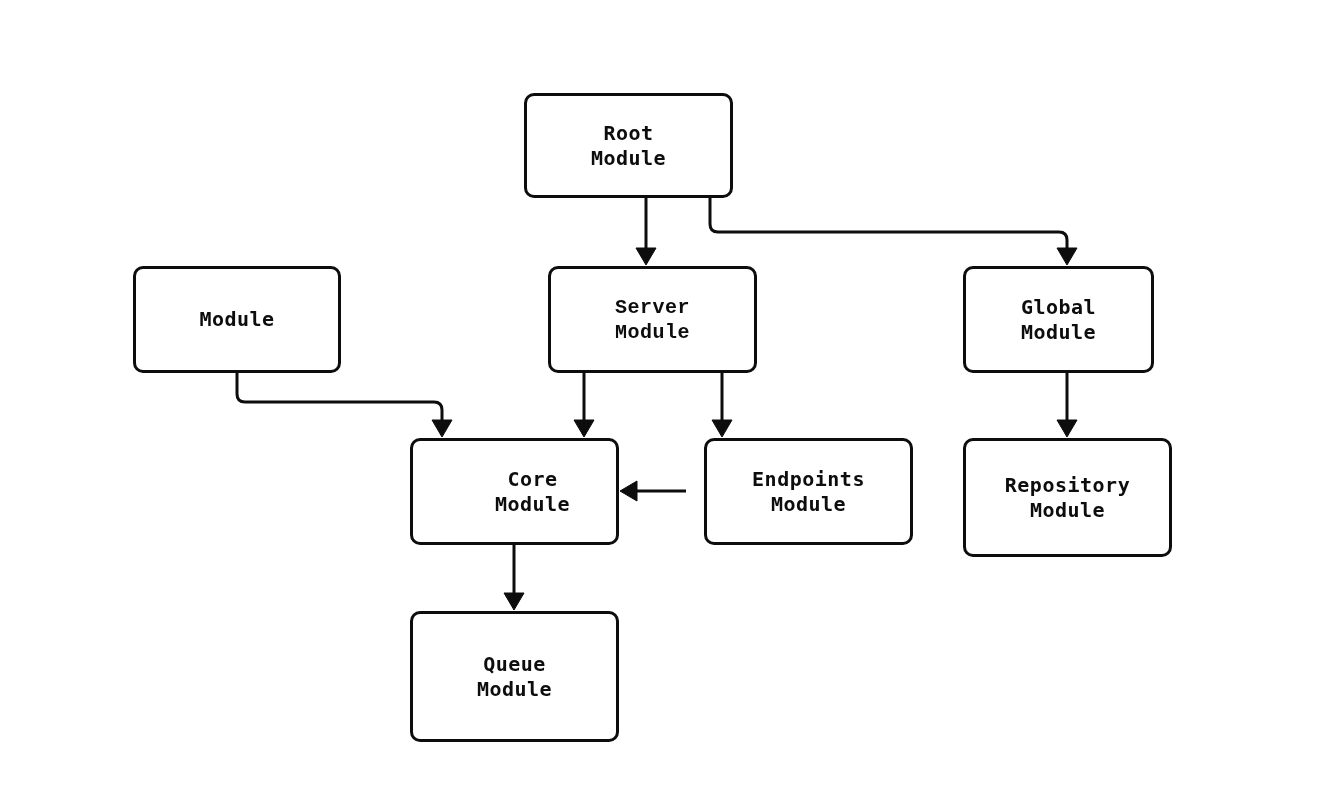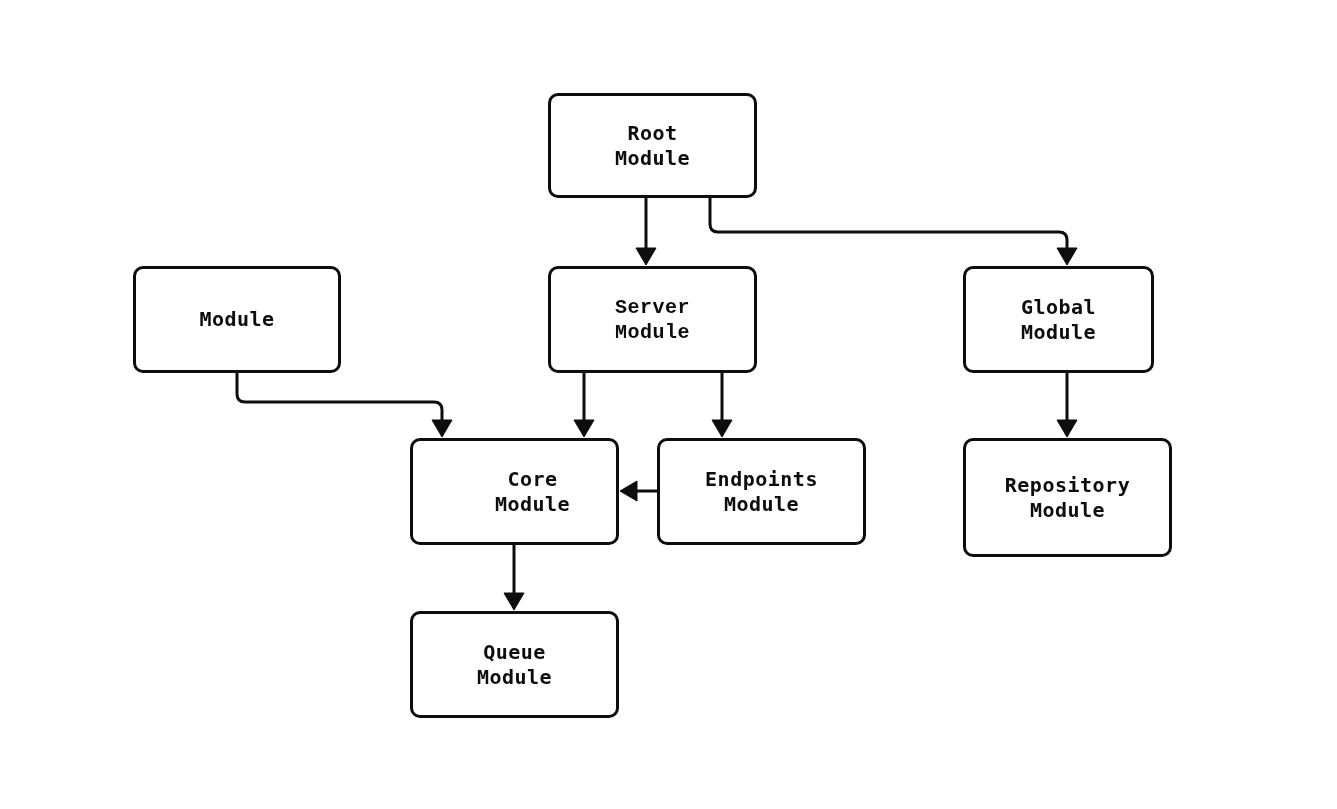--- a/index.html
+++ b/index.html
@@ -93,21 +93,21 @@
       <path class="edge" d="M514,545 L514,594"></path>
       <polygon class="arrowhead" points="514,610 504,593 524,593"></polygon>
     </g>
 
     <g>
       <path class="edge" d="M1067,373 L1067,421"></path>
       <polygon class="arrowhead" points="1067,437 1057,420 1077,420"></polygon>
     </g>
   </svg>
 
-  <div class="node" style="left:548px; top:93px;  width:209px; height:105px;text-align:center;">
+  <div class="node" style="left:524px; top:93px;  width:209px; height:105px;text-align:center;">
     <span>Root</span>
     <span>Module</span>
   </div>
 
   <div class="node" style="left:133px; top:266px; width:208px; height:107px;">
     <span>Module</span>
   </div>
 
   <div class="node" style="left:548px; top:266px; width:209px; height:107px;font-family:Liberation Mono, monospace;">
     <span>Server</span>
@@ -117,28 +117,28 @@
   <div class="node" style="left:963px; top:266px; width:191px; height:107px;">
     <span>Global</span>
     <span>Module</span>
   </div>
 
   <div class="node" style="left:410px; top:438px; width:209px; height:107px;padding-left:36px;">
     <span>Core</span>
     <span>Module</span>
   </div>
 
-  <div class="node" style="left:657px; top:438px; width:209px; height:107px;">
+  <div class="node" style="left:704px; top:438px; width:209px; height:107px;">
     <span>Endpoints</span>
     <span>Module</span>
   </div>
 
   <div class="node" style="left:963px; top:438px; width:209px; height:119px;">
     <span>Repository</span>
     <span>Module</span>
   </div>
 
-  <div class="node" style="left:410px; top:611px; width:209px; height:107px;">
+  <div class="node" style="left:410px; top:611px; width:209px; height:131px;">
     <span>Queue</span>
     <span>Module</span>
   </div>
 
 </div>
 
 </body></html>

